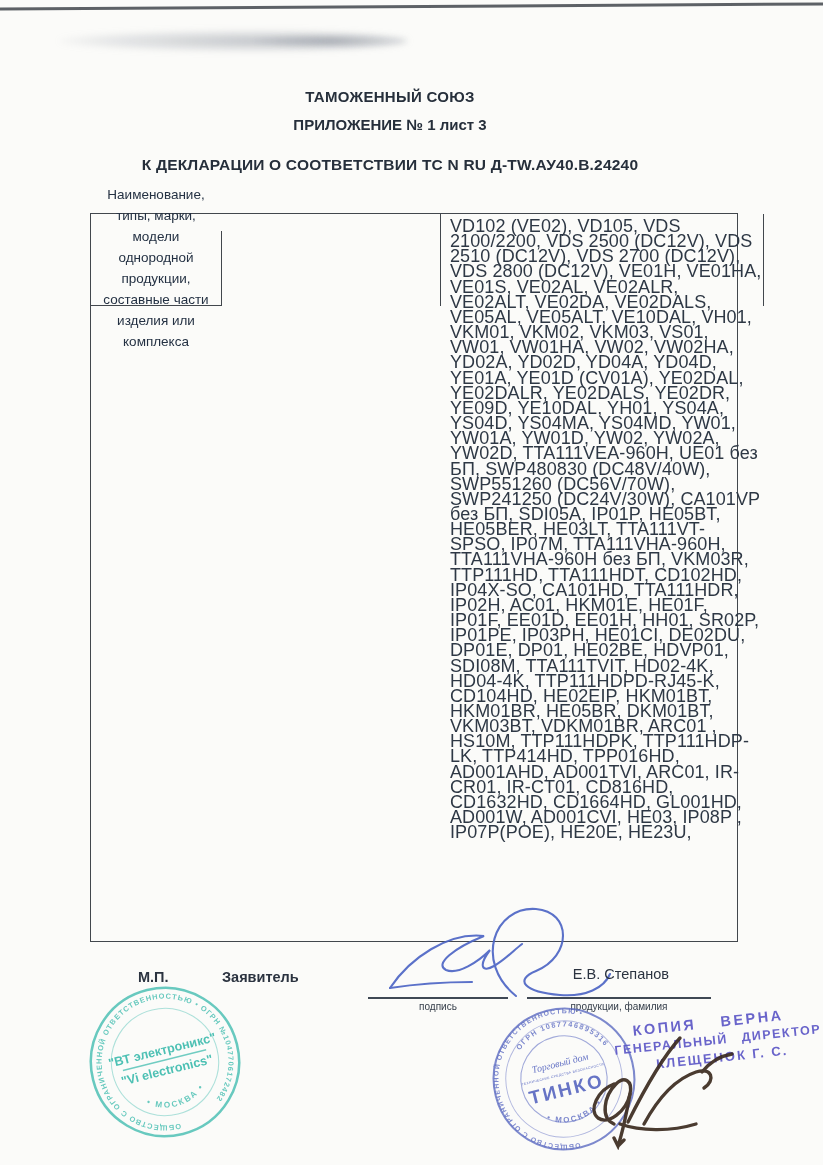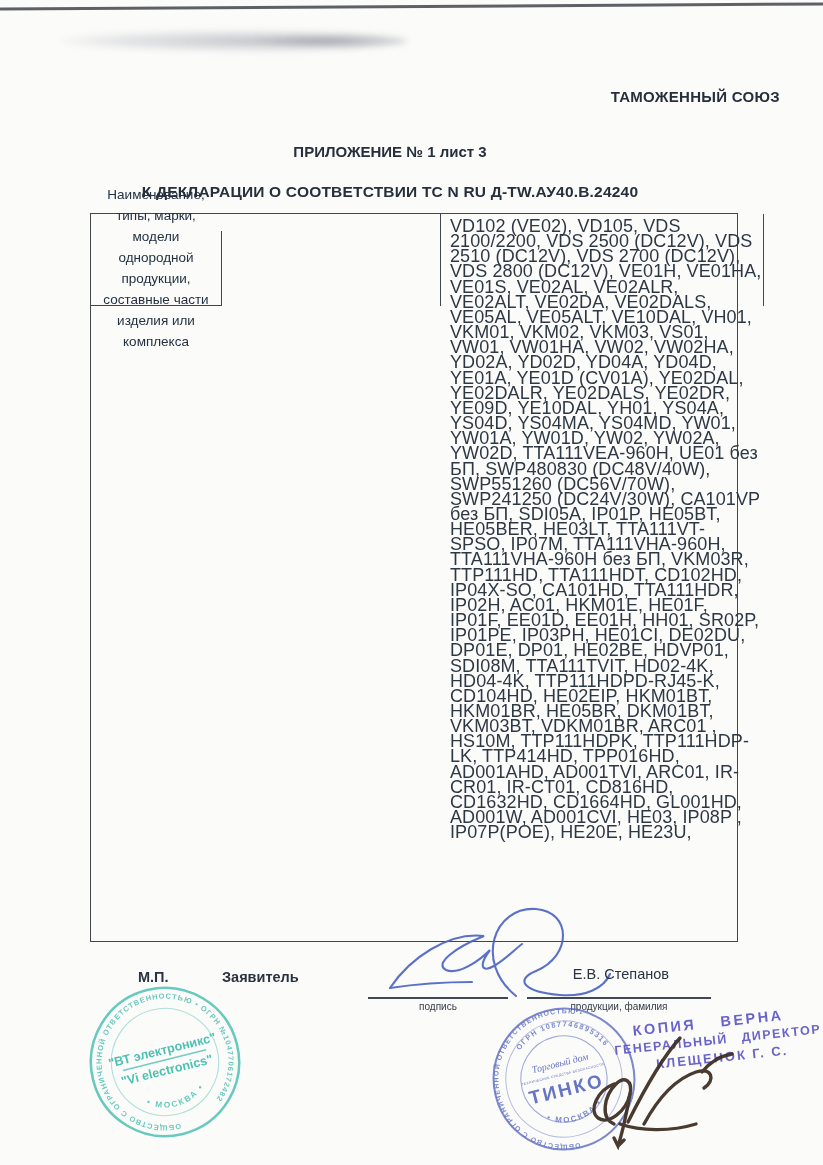--- a/index.html
+++ b/index.html
@@ -11,22 +11,22 @@
   .scan-topline{left:-6px;top:5px;width:840px;height:3px;background:#4b5055;
                 transform:rotate(-0.35deg);opacity:.9;}
   .scan-smudge{left:58px;top:30px;width:350px;height:22px;border-radius:50%;
                background:radial-gradient(ellipse at 60% 50%, rgba(110,118,132,.42), rgba(140,146,158,.18) 55%, transparent 75%);
                filter:blur(3px);}
   .scan-smudge2{left:250px;top:33px;width:160px;height:16px;border-radius:50%;
                background:radial-gradient(ellipse, rgba(100,108,124,.35), transparent 70%);filter:blur(2px);}
 
   
   .titles{left:0;top:88px;width:780px;text-align:center;color:#262f3b;}
-  .titles .t1{font-size:15px;font-weight:bold;letter-spacing:.3px;text-align:right;}
-  .titles .t2{font-size:15px;font-weight:bold;margin-top:38px;}
+  .titles .t1{font-size:15px;font-weight:bold;letter-spacing:.3px;}
+  .titles .t2{font-size:15px;font-weight:bold;margin-top:11px;}
   .titles .t3{font-size:15.5px;font-weight:bold;margin-top:23px;letter-spacing:.2px;}
 
   
   .doc-table{left:90px;top:213px;width:646px;height:727px;border:1.4px solid #42474d;
              display:grid;grid-template-columns:131px 219px 1fr;grid-template-rows:92px 1fr;
              background:transparent;color:#243143;}
   .cell{border-right:1.4px solid #42474d;border-bottom:1.4px solid #42474d;
         display:flex;align-items:center;justify-content:center;text-align:center;}
   .cell.last-col{border-right:none;}
   .cell.body-row{border-bottom:none;align-items:flex-start;justify-content:flex-start;text-align:left;}

